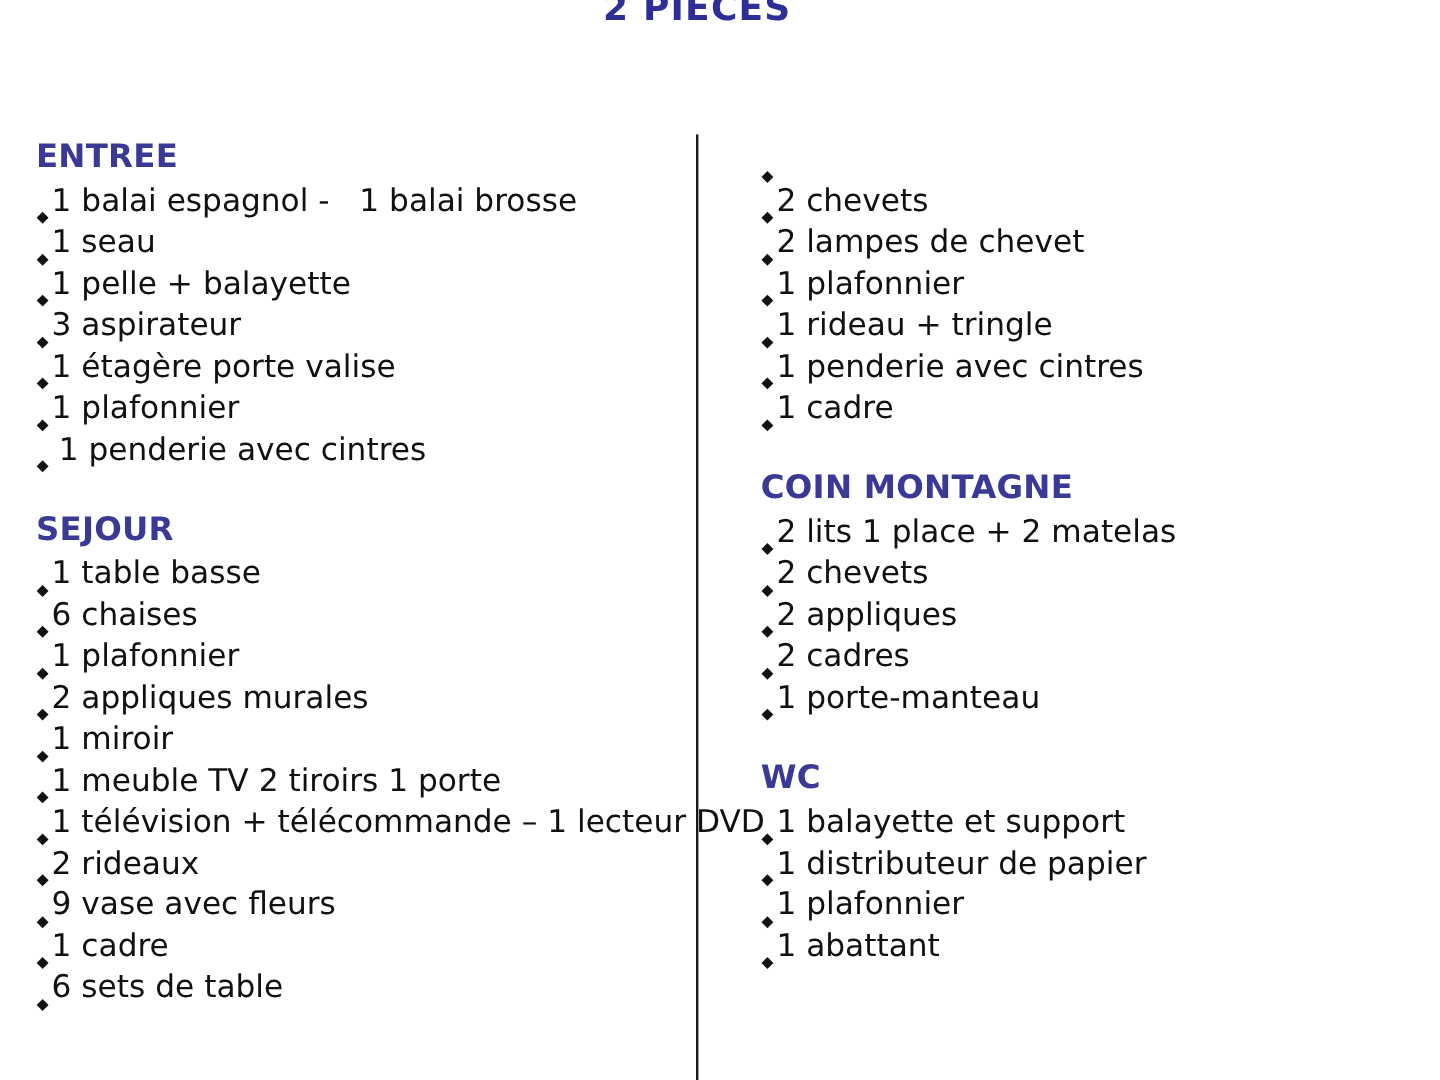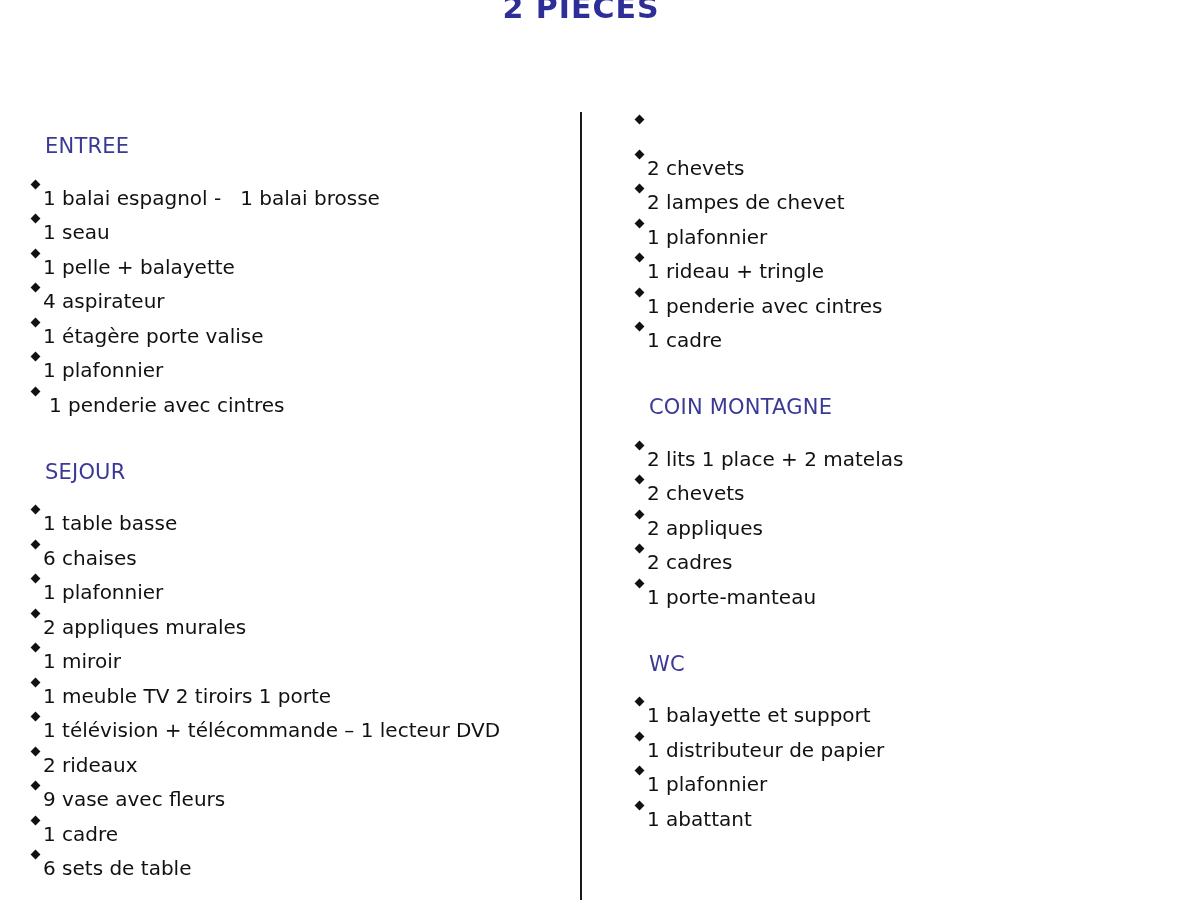--- a/index.html
+++ b/index.html
@@ -38,33 +38,33 @@
       position: absolute;
       left: 580px;
       top: 112px;
       width: 2px;
       height: 800px;
       background: #1a1a1a;
     }
     .section { margin: 0 0 34.5px 0; }
     .section-heading {
       font-family: "DejaVu Sans", sans-serif;
-      font-size: 21px;
-      font-weight: normal;
+      font-size: 27px;
+      font-weight: bold;
       color: #3a3a96;
       height: 34.5px;
       line-height: 30px;
-      margin: 15px;
+      margin: 0;
       letter-spacing: 0.2px;
     }
     .item {
       display: flex;
-      align-items: flex-start;
+      align-items: flex-end;
       height: 34.5px;
-      font-size: 20px;
+      font-size: 26px;
       line-height: 34.5px;
       white-space: pre;
     }
     .bullet {
       display: inline-block;
       width: 7px;
       height: 7px;
       background: #111111;
       transform: rotate(45deg);
       margin: 0 4px 0 2px;
@@ -79,21 +79,21 @@
 
 <div class="divider"></div>
 
 <div class="column col-left">
 
   <div class="section">
     <div class="section-heading">ENTREE</div>
     <div class="item"><span class="bullet"></span><span>1 balai espagnol -   1 balai brosse</span></div>
     <div class="item"><span class="bullet"></span><span>1 seau</span></div>
     <div class="item"><span class="bullet"></span><span>1 pelle + balayette</span></div>
-    <div class="item"><span class="bullet"></span><span>4 aspirateur</span></div>
+    <div class="item"><span class="bullet"></span><span>3 aspirateur</span></div>
     <div class="item"><span class="bullet"></span><span>1 étagère porte valise</span></div>
     <div class="item"><span class="bullet"></span><span>1 plafonnier</span></div>
     <div class="item"><span class="bullet spaced"></span><span>1 penderie avec cintres</span></div>
   </div>
 
   <div class="section">
     <div class="section-heading">SEJOUR</div>
     <div class="item"><span class="bullet"></span><span>1 table basse</span></div>
     <div class="item"><span class="bullet"></span><span>6 chaises</span></div>
     <div class="item"><span class="bullet"></span><span>1 plafonnier</span></div>

